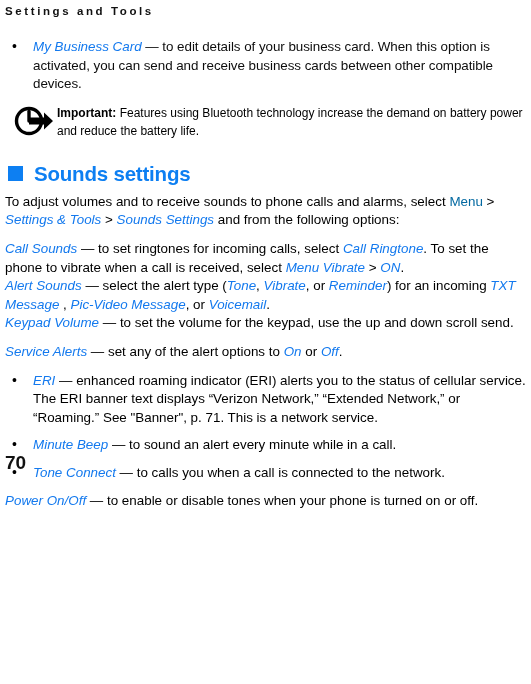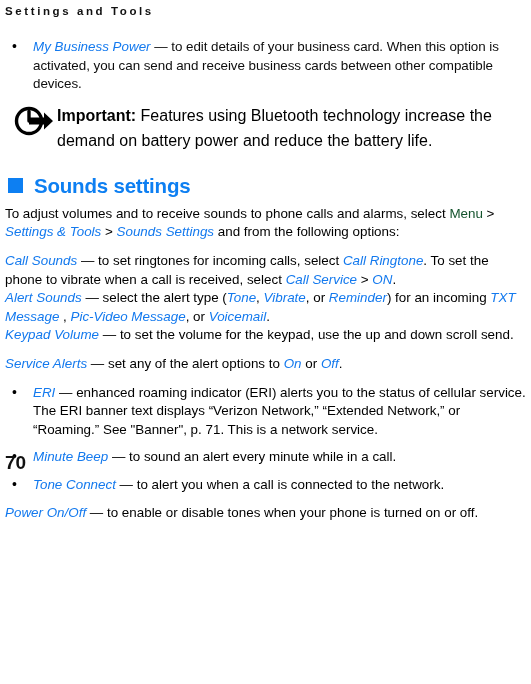--- a/index.html
+++ b/index.html
@@ -42,21 +42,21 @@
     letter-spacing: -0.05px;
   }
   .em {
     font-style: italic;
     color: #1379EE;
   }
   .bold {
     font-weight: bold;
   }
   .blue-plain {
-    color: #14532d;
+    color: #0369a1;
   }
 
   
   ul.bullets {
     list-style: none;
     margin: 0;
     padding: 0;
   }
   ul.bullets li {
     position: relative;
@@ -82,22 +82,22 @@
     min-height: 38px;
   }
   .note-icon {
     position: absolute;
     left: 9px;
     top: 1px;
     width: 40px;
     height: 34px;
   }
   .note-text {
-    font-size: 16px;
-    line-height: 25px;
+    font-size: 12px;
+    line-height: 16px;
   }
 
   
   .section-head {
     display: flex;
     align-items: center;
     margin: 22px 0 8px 0;
   }
   .section-square {
     width: 15px;
@@ -139,21 +139,21 @@
 </style>
 </head>
 <body>
 
 <div class="page">
 
   <div class="running-header">Settings and Tools</div>
 
   <ul class="bullets" style="margin-top:20px;">
     <li>
-      <span class="em">My Business Power</span><span class="body-text"> — </span><span class="body-text">to edit details of your business card. When this option is activated, you can send and receive business cards between other compatible devices.</span>
+      <span class="em">My Business Card</span><span class="body-text"> — </span><span class="body-text">to edit details of your business card. When this option is activated, you can send and receive business cards between other compatible devices.</span>
     </li>
   </ul>
 
   <div class="note">
     <span class="note-icon">
       <svg width="40" height="34" viewBox="0 0 40 34" xmlns="http://www.w3.org/2000/svg">
         <circle cx="15" cy="17" r="12.5" fill="none" stroke="#000000" stroke-width="3.4"></circle>
         <path d="M15 17 L15 7.5" stroke="#000000" stroke-width="3.4" stroke-linecap="round" fill="none"></path>
         <path d="M15 13.5 L30 13.5 L30 8.5 L39 17 L30 25.5 L30 20.5 L15 20.5 Z" fill="#000000"></path>
       </svg>
@@ -161,37 +161,37 @@
     <span class="note-text"><span class="bold">Important:</span><span> Features using Bluetooth technology increase the demand on battery power and reduce the battery life.</span></span>
   </div>
 
   <div class="section-head">
     <span class="section-square"></span>
     <span class="section-title">Sounds settings</span>
   </div>
 
   <p class="para intro-para"><span>To adjust volumes and to receive sounds to phone calls and alarms, select </span><span class="blue-plain">Menu</span><span> &gt; </span><span class="em">Settings &amp; Tools</span><span> &gt; </span><span class="em">Sounds Settings</span><span> and from the following options:</span></p>
 
-  <p class="para tight"><span class="em">Call Sounds </span><span>— </span><span>to set ringtones for incoming calls, select </span><span class="em">Call Ringtone</span><span>. To set the phone to vibrate when a call is received, select </span><span class="em">Call Service</span><span> &gt; </span><span class="em">ON</span><span>.</span></p>
+  <p class="para tight"><span class="em">Call Sounds </span><span>— </span><span>to set ringtones for incoming calls, select </span><span class="em">Call Ringtone</span><span>. To set the phone to vibrate when a call is received, select </span><span class="em">Menu Vibrate</span><span> &gt; </span><span class="em">ON</span><span>.</span></p>
 
   <p class="para tight"><span class="em">Alert Sounds</span><span> — </span><span>select the alert type (</span><span class="em">Tone</span><span>, </span><span class="em">Vibrate</span><span>, or </span><span class="em">Reminder</span><span>) for an incoming </span><span class="em">TXT Message </span><span>, </span><span class="em">Pic-Video Message</span><span>, or </span><span class="em">Voicemail</span><span>.</span></p>
 
   <p class="para"><span class="em">Keypad Volume</span><span> — </span><span>to set the volume for the keypad, use the up and down scroll send.</span></p>
 
   <p class="para"><span class="em">Service Alerts</span><span> — </span><span>set any of the alert options to </span><span class="em">On</span><span> or </span><span class="em">Off</span><span>.</span></p>
 
   <ul class="bullets">
     <li>
       <span class="em">ERI</span><span> — </span><span>enhanced roaming indicator (ERI) alerts you to the status of cellular service. The ERI banner text displays “Verizon Network,” “Extended Network,” or “Roaming.” See "Banner", p. 71. This is a network service.</span>
     </li>
     <li>
       <span class="em">Minute Beep</span><span> — </span><span>to sound an alert every minute while in a call.</span>
     </li>
     <li>
-      <span class="em">Tone Connect</span><span> — </span><span>to alert you when a call is connected to the network.</span>
+      <span class="em">Tone Connect</span><span> — </span><span>to calls you when a call is connected to the network.</span>
     </li>
   </ul>
 
   <p class="para" style="margin-top:7px;"><span class="em">Power On/Off</span><span> — </span><span>to enable or disable tones when your phone is turned on or off.</span></p>
 
   <div class="page-number">70</div>
 
 </div>
 
 </body></html>

